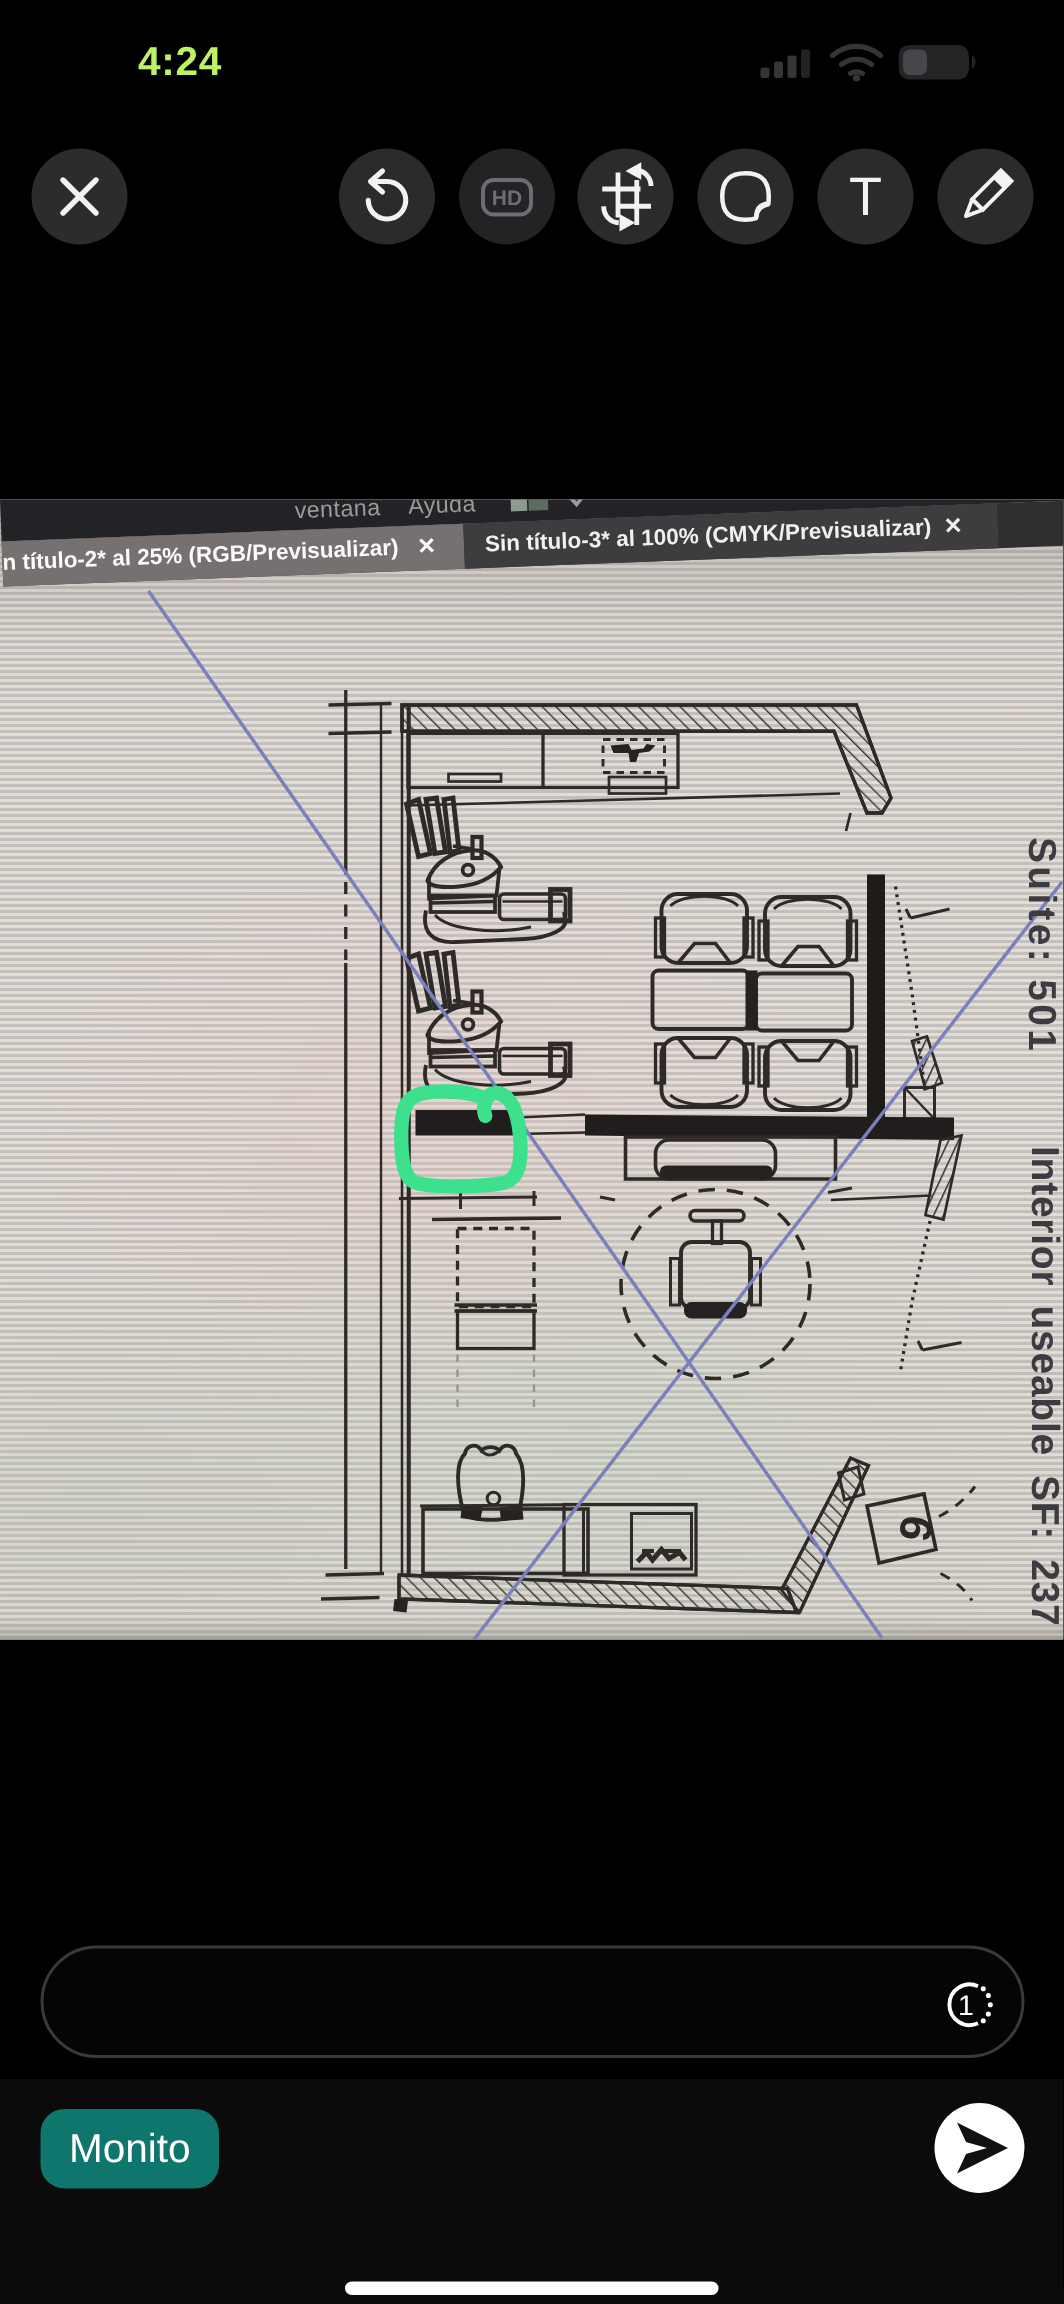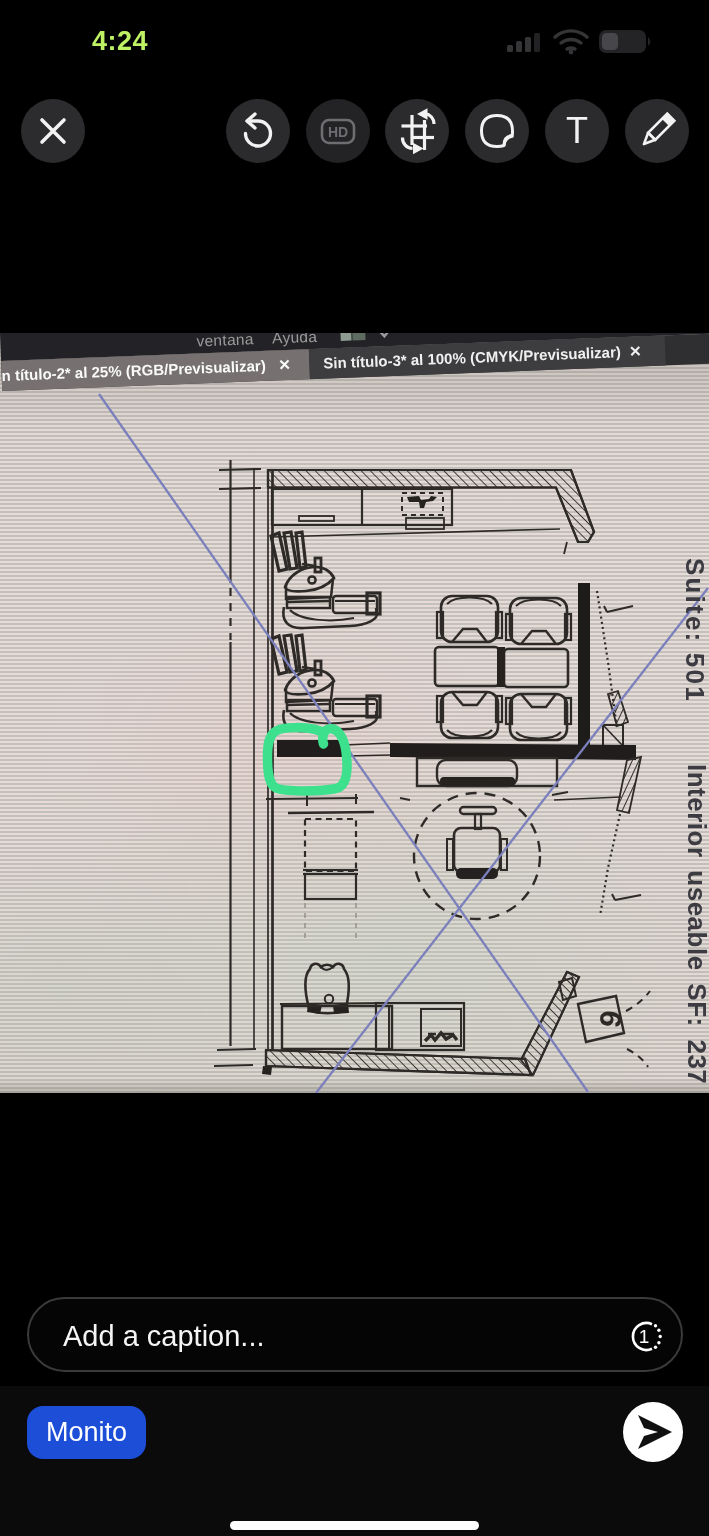--- a/index.html
+++ b/index.html
@@ -339,35 +339,34 @@
       <div class="abs" style="left:0;top:0;width:308px;height:30px;background:#767170;color:#fafafa;font-size:15px;font-weight:700;line-height:30px;white-space:nowrap;">n&nbsp;título-2*&nbsp;al&nbsp;25%&nbsp;(RGB/Previsualizar)&nbsp;&nbsp;&nbsp;✕</div>
 
       <div class="abs" style="left:308px;top:0;width:356px;height:30px;background:#3d3d3f;color:#f0f0f0;font-size:15px;font-weight:700;line-height:30px;white-space:nowrap;"><span style="margin-left:14px">Sin&nbsp;título-3*&nbsp;al&nbsp;100%&nbsp;(CMYK/Previsualizar)&nbsp;&nbsp;✕</span></div>
     </div>
   </div>
 </div>
 
 <div class="abs" style="left:0;top:1386px;width:709px;height:150px;background:#0b0b0b;"></div>
 
 <div class="abs" style="left:27px;top:1297px;width:656px;height:75px;border:2px solid #3a3a3c;border-radius:39px;background:#050505;box-sizing:border-box;">
-  <div class="abs" style="left:34px;top:21px;font-size:29px;color:#f5f5f5;">Add a caption...</div>
 
   <svg class="abs" style="left:602px;top:22px" width="31" height="31" viewBox="0 0 31 31">
     <path d="M21 3.2 a13.5 13.5 0 1 0 0 24.6" fill="none" stroke="#fff" stroke-width="2.6"></path>
     <g fill="#fff">
       <circle cx="24.5" cy="4.8" r="1.7"></circle>
         <circle cx="27.9" cy="9.3" r="1.7"></circle>
       <circle cx="29.2" cy="15.5" r="1.7"></circle>
         <circle cx="27.9" cy="21.7" r="1.7"></circle>
       <circle cx="24.5" cy="26.2" r="1.7"></circle>
     </g>
     <text x="13" y="22" text-anchor="middle" font-size="19" font-weight="400" fill="#fff" font-family="Liberation Sans">1</text>
   </svg>
 </div>
 
-<div class="abs" style="left:27px;top:1406px;width:119px;height:53px;border-radius:16px;background:#1d4ed8;color:#fff;font-size:27px;line-height:53px;text-align:center;">Monito</div>
+<div class="abs" style="left:27px;top:1406px;width:119px;height:53px;border-radius:16px;background:#0f766e;color:#fff;font-size:27px;line-height:53px;text-align:center;">Monito</div>
 
 <svg class="abs" style="left:622px;top:1401px" width="62" height="62" viewBox="0 0 62 62">
   <circle cx="31" cy="31" r="30" fill="#fff"></circle>
   <path d="M16 14 L50 31 L16 48 L22 35 L36 31 L22 27 Z" fill="#111"></path>
 </svg>
 
 <div class="abs" style="left:230px;top:1521px;width:249px;height:9px;border-radius:5px;background:#fff;"></div>
 
 </body></html>

